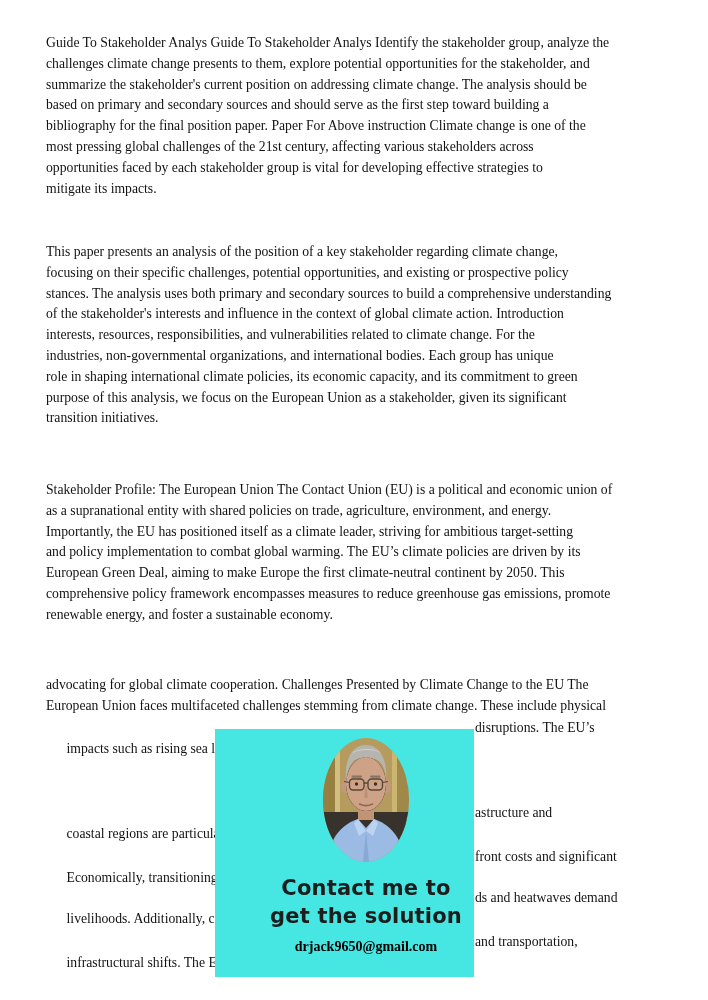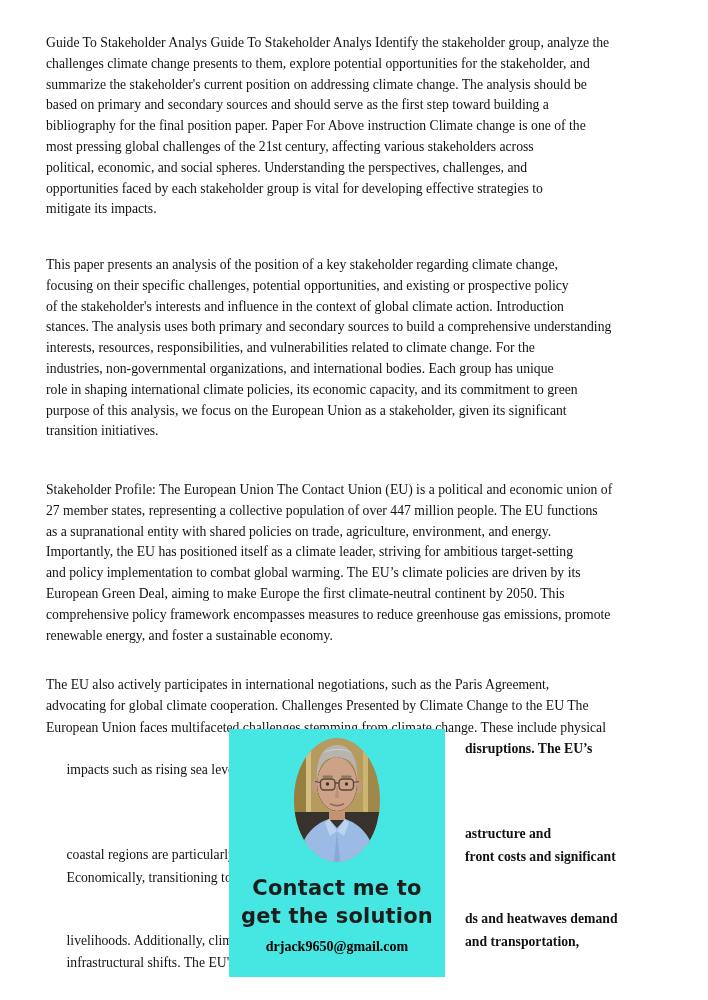--- a/index.html
+++ b/index.html
@@ -13,26 +13,27 @@
   .page{
     position:relative;width:708px;height:1000px;margin:0;
     background:var(--page-bg);
     font-family:"Liberation Serif",serif;
     font-size:13.7px;color:var(--body-text);
     overflow:hidden;
   }
   .para{position:absolute;left:46px;width:618px;line-height:20.8px;}
   .para.wide-lead{line-height:21.3px;}
   .ln{position:relative;white-space:pre;}
-  .rfrag{position:absolute;left:419px;top:0;white-space:pre;font-weight:bold;}
+  .rfrag{position:absolute;left:429px;top:0;white-space:pre;}
   .contact-card{
-    position:absolute;left:229px;top:729px;width:216px;height:248px;
+    position:absolute;left:215px;top:729px;width:216px;height:248px;
     background:var(--overlay-bg);
     display:flex;flex-direction:column;align-items:center;
     z-index:5;
+    padding-left:43px;
   }
   .portrait{margin-top:9px;width:86px;height:124px;display:block;}
   .contact-line{
     font-family:"DejaVu Sans",sans-serif;font-weight:700;
     font-size:21px;line-height:27.5px;color:var(--overlay-text);
     letter-spacing:0.2px;white-space:pre;
   }
   .contact-line.first{margin-top:13px;}
   .contact-email{
     font-family:"Liberation Serif",serif;font-weight:700;
@@ -45,50 +46,47 @@
 
 <div class="page">
 
   <div class="para" style="top:33px">
     <div class="ln">Guide To Stakeholder Analys Guide To Stakeholder Analys Identify the stakeholder group, analyze the</div>
     <div class="ln">challenges climate change presents to them, explore potential opportunities for the stakeholder, and</div>
     <div class="ln">summarize the stakeholder's current position on addressing climate change. The analysis should be</div>
     <div class="ln">based on primary and secondary sources and should serve as the first step toward building a</div>
     <div class="ln">bibliography for the final position paper. Paper For Above instruction Climate change is one of the</div>
     <div class="ln">most pressing global challenges of the 21st century, affecting various stakeholders across</div>
-    <div class="ln">political, economic, and social spheres. Understanding the perspectives, challenges, and</div>
     <div class="ln">opportunities faced by each stakeholder group is vital for developing effective strategies to</div>
     <div class="ln">mitigate its impacts.</div>
   </div>
 
-  <div class="para" style="top:255px">
+  <div class="para" style="top:242px">
     <div class="ln">This paper presents an analysis of the position of a key stakeholder regarding climate change,</div>
     <div class="ln">focusing on their specific challenges, potential opportunities, and existing or prospective policy</div>
+    <div class="ln">stances. The analysis uses both primary and secondary sources to build a comprehensive understanding</div>
     <div class="ln">of the stakeholder's interests and influence in the context of global climate action. Introduction</div>
-    <div class="ln">stances. The analysis uses both primary and secondary sources to build a comprehensive understanding</div>
     <div class="ln">interests, resources, responsibilities, and vulnerabilities related to climate change. For the</div>
     <div class="ln">industries, non-governmental organizations, and international bodies. Each group has unique</div>
     <div class="ln">role in shaping international climate policies, its economic capacity, and its commitment to green</div>
     <div class="ln">purpose of this analysis, we focus on the European Union as a stakeholder, given its significant</div>
     <div class="ln">transition initiatives.</div>
   </div>
 
   <div class="para" style="top:480px">
     <div class="ln">Stakeholder Profile: The European Union The Contact Union (EU) is a political and economic union of</div>
-    <div class="ln">27 member states, representing a collective population of over 447 million people. The EU functions</div>
     <div class="ln">as a supranational entity with shared policies on trade, agriculture, environment, and energy.</div>
     <div class="ln">Importantly, the EU has positioned itself as a climate leader, striving for ambitious target-setting</div>
     <div class="ln">and policy implementation to combat global warming. The EU’s climate policies are driven by its</div>
     <div class="ln">European Green Deal, aiming to make Europe the first climate-neutral continent by 2050. This</div>
     <div class="ln">comprehensive policy framework encompasses measures to reduce greenhouse gas emissions, promote</div>
     <div class="ln">renewable energy, and foster a sustainable economy.</div>
   </div>
 
   <div class="para wide-lead" style="top:674px">
-    <div class="ln">The EU also actively participates in international negotiations, such as the Paris Agreement,</div>
     <div class="ln">advocating for global climate cooperation. Challenges Presented by Climate Change to the EU The</div>
     <div class="ln">European Union faces multifaceted challenges stemming from climate change. These include physical</div>
     <div class="ln">
       <span>impacts such as rising sea levels</span>
       <span class="rfrag">disruptions. The EU’s</span>
     </div>
     <div class="ln">
       <span>coastal regions are particularly v</span>
       <span class="rfrag">astructure and</span>
     </div>

